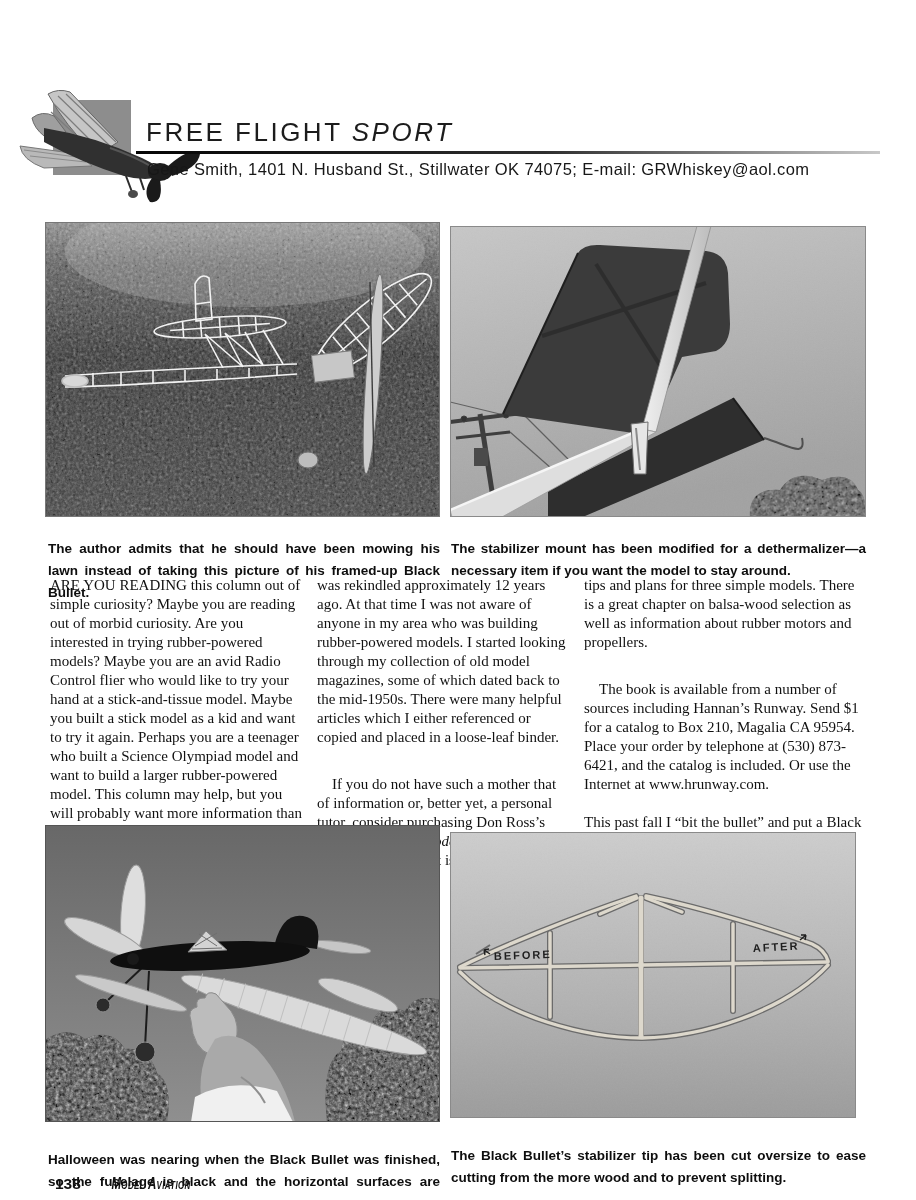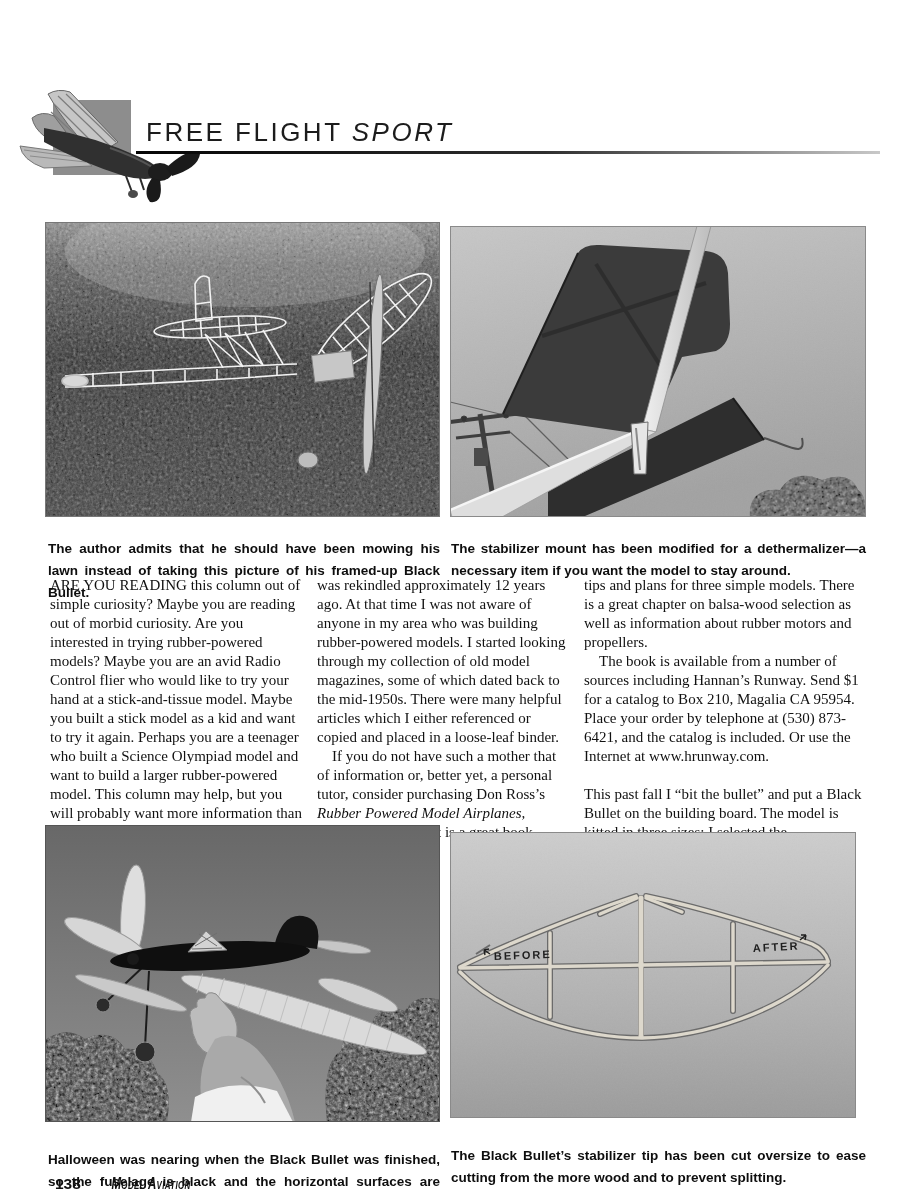--- a/index.html
+++ b/index.html
@@ -31,21 +31,21 @@
   .cap-tr{left:451px;top:524px;width:415px;}
   .cap-bl{left:48px;top:1135px;width:392px;}
   .cap-br{left:451px;top:1131px;width:415px;}
 
   
   .article{position:absolute;left:50px;top:576px;width:816px;display:flex;gap:14px;
            font-family:"Liberation Serif",serif;font-size:15px;line-height:19px;color:#111;}
   .col{width:253px;}
   .col:last-child{width:282px;}
   .para{margin:0;text-align:left;}
-  .para.indent{text-indent:15px;}
+  .para.indent{text-indent:15px;margin-top:28px;}
   .para.section{margin-top:19px;}
   .lead{font-weight:normal;}
   .bookit{font-style:italic;text-align:center;}
 
   
   .footer{position:absolute;left:55px;top:1175px;display:flex;align-items:flex-end;}
   .page-number{font-weight:bold;font-size:15.5px;color:#111;}
   .magazine-title{display:inline-block;margin-left:15px;font-weight:bold;font-style:italic;
                   font-variant:small-caps;font-size:16px;color:#111;
                   transform:scaleX(.72);transform-origin:left baseline;letter-spacing:.5px;}
@@ -76,20 +76,21 @@
       <path d="M152,84 Q176,62 186,70 Q184,84 158,92 Z" fill="#1a1a1a"></path>
       <path d="M146,96 Q150,120 136,118 Q128,108 138,94 Z" fill="#1a1a1a"></path>
 
       <path d="M112,92 L118,108 M126,94 L130,106" stroke="#2c2c2c" stroke-width="2"></path>
       <ellipse cx="119" cy="110" rx="5" ry="4" fill="#4a4a4a"></ellipse>
     </g>
   </svg>
 
   <div class="page-title"><span>FREE FLIGHT </span><span class="it">SPORT</span></div>
   <div class="header-rule"></div>
+  <div class="byline">Gene Smith, 1401 N. Husband St., Stillwater OK 74075; E-mail: GRWhiskey@aol.com</div>
 
   <div class="photo ph-tl">
     <svg viewBox="0 0 395 295" width="395" height="295">
       <defs>
         <linearGradient id="grassG" x1="0" y1="0" x2="0" y2="1">
           <stop offset="0" stop-color="#909090"></stop>
             <stop offset="0.15" stop-color="#5c5c5c"></stop>
           <stop offset="0.45" stop-color="#343434"></stop>
             <stop offset="1" stop-color="#424242"></stop>
         </linearGradient>

